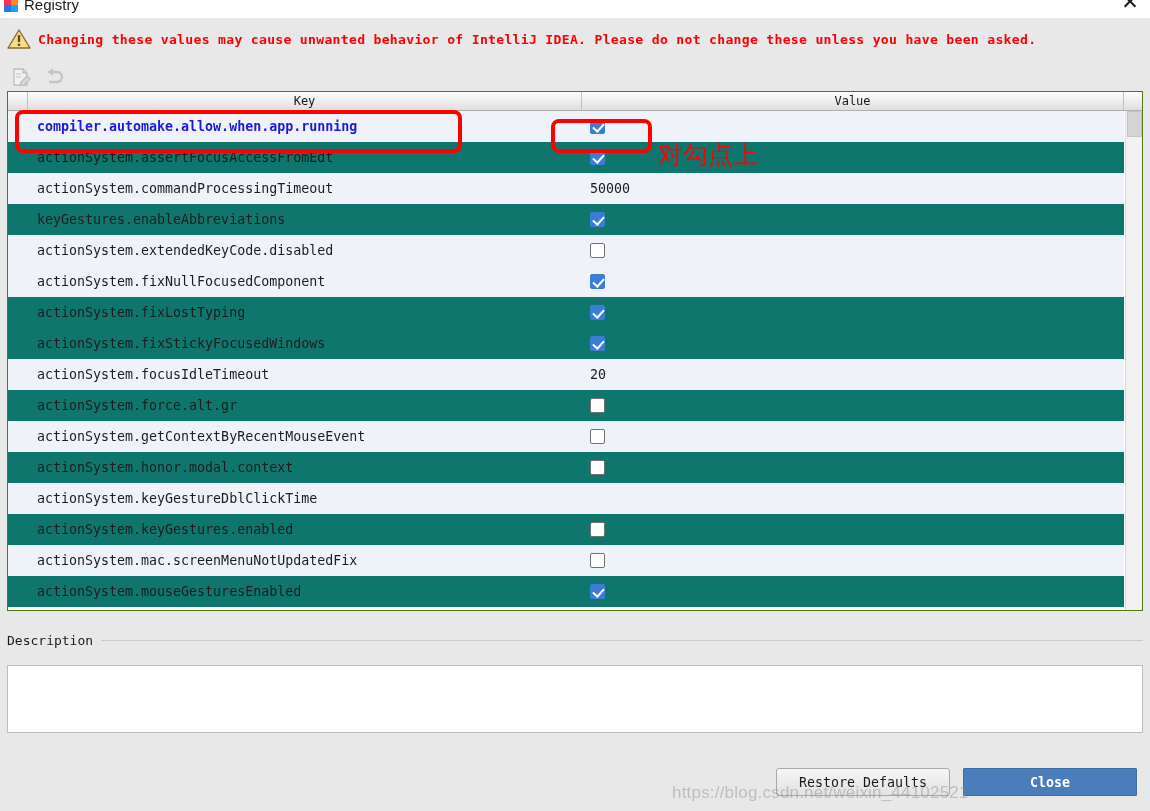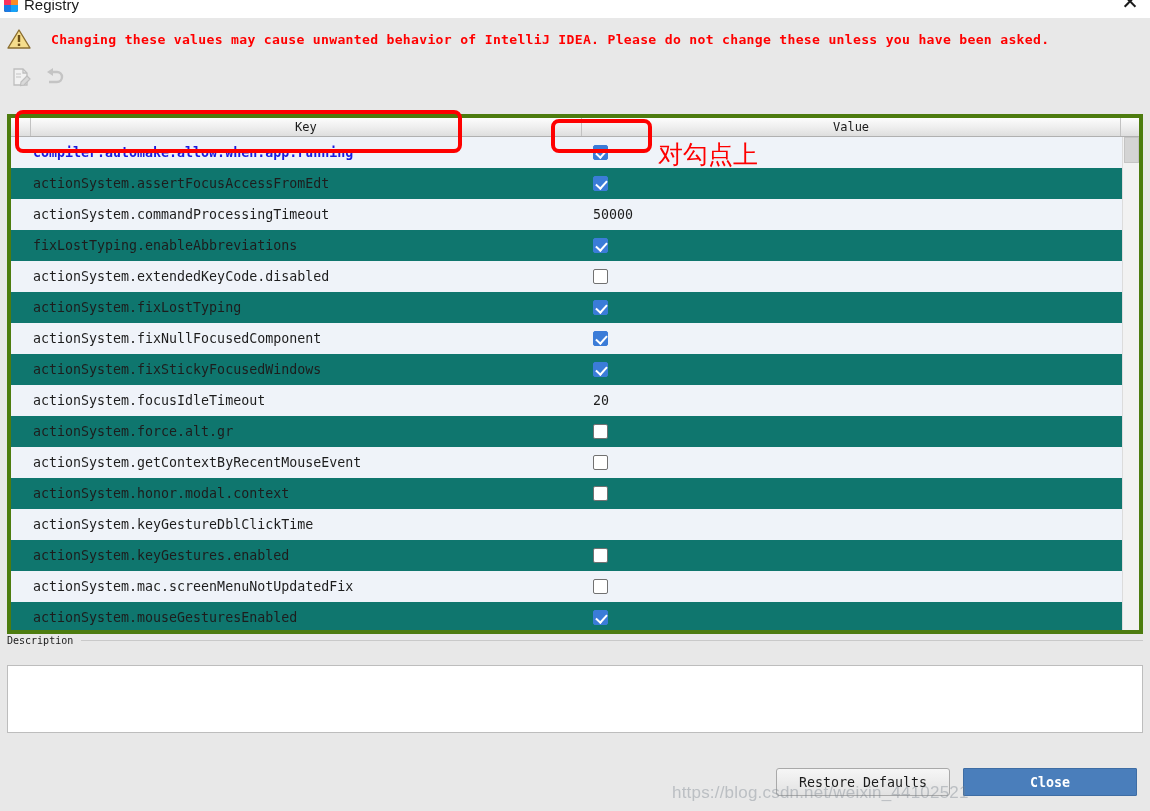--- a/index.html
+++ b/index.html
@@ -69,21 +69,21 @@
   }
 
   
   .warning-bar {
     position: absolute;
     left: 0; top: 18px;
     width: 1150px; height: 42px;
     display: flex;
     align-items: center;
     padding-left: 7px;
-    gap: 20px;
+    gap: 7px;
   }
   .warn-icon { width: 24px; height: 22px; flex: 0 0 auto; }
   .warning-text {
     color: #ff0000;
     font-family: "DejaVu Sans Mono", monospace;
     font-size: 13.1px;
     letter-spacing: 0.3px;
     white-space: nowrap;
     font-weight: bold;
   }
@@ -102,23 +102,23 @@
     width: 22px; height: 22px;
     display: flex;
     align-items: center;
     justify-content: center;
     opacity: 0.45;
   }
 
   
   .table-panel {
     position: absolute;
-    left: 7px; top: 114px;
+    left: 7px; top: 91px;
     width: 1136px; height: 520px;
-    border: 4px solid #4d7c0f;
+    border: 1px solid #4d7c0f;
     background: #ffffff;
     overflow: hidden;
   }
   .thead {
     display: flex;
     height: 19px;
     background: linear-gradient(to bottom, #fdfdfd 0%, #ededed 55%, #dedede 100%);
     border-bottom: 1px solid #b0b0b0;
     font-family: "DejaVu Sans Mono", monospace;
     font-size: 12px;
@@ -147,21 +147,21 @@
     height: 31px;
     align-items: center;
     width: 1116px;
   }
   .trow.alt   { background: #eff3f9; }
   .trow.plain { background: #0f766e; }
   .trow.selected { background: #eff3f9; }
 
   .cell-key {
     width: 574px;
-    padding-left: 22px;
+    padding-left: 29px;
     font-family: "DejaVu Sans Mono", monospace;
     font-size: 13.3px;
     color: #1d1d1d;
     white-space: nowrap;
     overflow: hidden;
   }
   .trow.selected .cell-key {
     color: #1a1ae0;
     font-weight: bold;
   }
@@ -219,21 +219,21 @@
   .desc-label-row {
     position: absolute;
     left: 7px; top: 630px;
     width: 1136px; height: 20px;
     display: flex;
     align-items: center;
     gap: 8px;
   }
   .desc-label {
     font-family: "DejaVu Sans Mono", monospace;
-    font-size: 10px;
+    font-size: 13px;
     color: #1a1a1a;
     white-space: nowrap;
   }
   .desc-rule { flex: 1 1 auto; height: 1px; background: #c9c9c9; }
   .desc-box {
     position: absolute;
     left: 7px; top: 665px;
     width: 1136px; height: 68px;
     background: #ffffff;
     border: 1px solid #bdbdbd;
@@ -366,39 +366,39 @@
             <span class="cbx on"></span>
           </div>
         </div>
         <div class="trow alt">
           <div class="cell-key">actionSystem.commandProcessingTimeout</div>
           <div class="cell-value">
             <span class="val-text">50000</span>
           </div>
         </div>
         <div class="trow plain">
-          <div class="cell-key">fixLostTyping.enableAbbreviations</div>
+          <div class="cell-key">keyGestures.enableAbbreviations</div>
           <div class="cell-value">
             <span class="cbx on"></span>
           </div>
         </div>
         <div class="trow alt">
           <div class="cell-key">actionSystem.extendedKeyCode.disabled</div>
           <div class="cell-value">
             <span class="cbx off"></span>
           </div>
         </div>
+        <div class="trow alt">
+          <div class="cell-key">actionSystem.fixNullFocusedComponent</div>
+          <div class="cell-value">
+            <span class="cbx on"></span>
+          </div>
+        </div>
         <div class="trow plain">
           <div class="cell-key">actionSystem.fixLostTyping</div>
-          <div class="cell-value">
-            <span class="cbx on"></span>
-          </div>
-        </div>
-        <div class="trow alt">
-          <div class="cell-key">actionSystem.fixNullFocusedComponent</div>
           <div class="cell-value">
             <span class="cbx on"></span>
           </div>
         </div>
         <div class="trow plain">
           <div class="cell-key">actionSystem.fixStickyFocusedWindows</div>
           <div class="cell-value">
             <span class="cbx on"></span>
           </div>
         </div>

